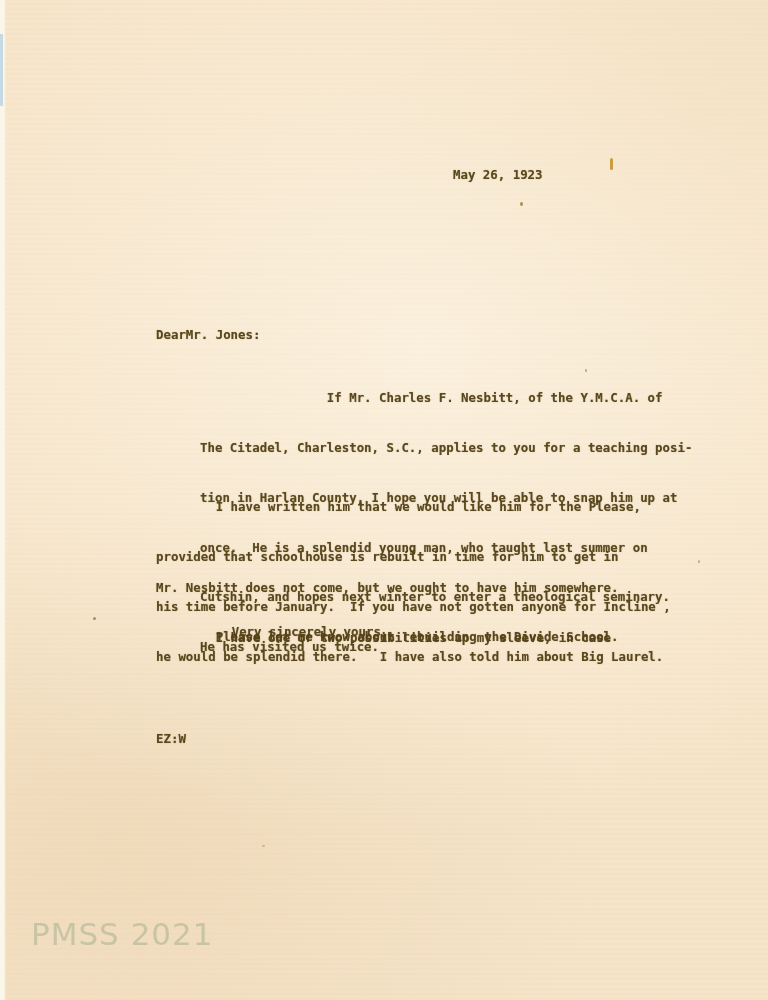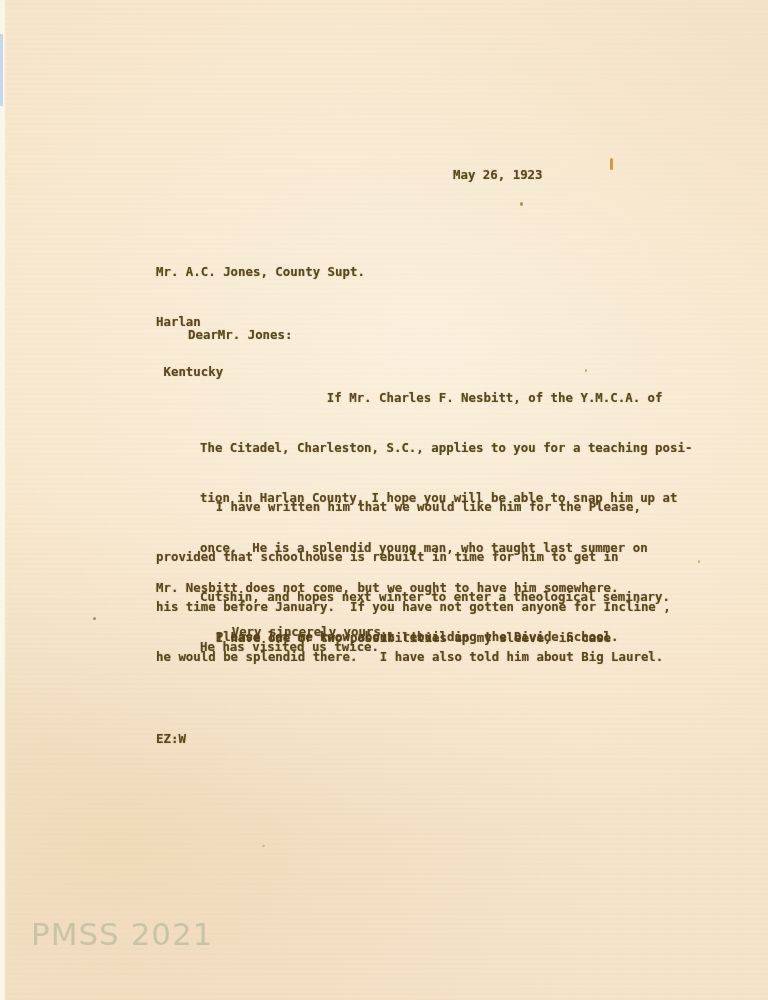--- a/index.html
+++ b/index.html
@@ -65,27 +65,22 @@
 
   <div class="speck" style="left:610px; top:158px; width:3px; height:12px; border-radius:2px; background:#c08a1a; opacity:.8;"></div>
   <div class="speck" style="left:520px; top:202px; width:3px; height:4px; background:#8a6914; opacity:.7;"></div>
   <div class="speck" style="left:585px; top:369px; width:2px; height:3px; background:#9a7718; opacity:.6;"></div>
   <div class="speck" style="left:93px; top:617px; width:3px; height:3px; background:#6d5a2a; opacity:.6;"></div>
   <div class="speck" style="left:698px; top:560px; width:2px; height:3px; background:#9a7718; opacity:.55;"></div>
   <div class="speck" style="left:262px; top:845px; width:3px; height:2px; background:#b08a30; opacity:.5;"></div>
 
   <div class="typed" style="left:453px; top:167px;">May 26, 1923</div>
 
-  <div class="typed" style="left:156px; top:231px;">
-    <div>Mr. A.C. Jones, County Supt.</div>
-    <div>Harlan</div>
-    <div> Kentucky</div>
-  </div>
 
-  <div class="typed" style="left:156px; top:327px;margin-left:32px;">DearMr. Jones:</div>
+  <div class="typed" style="left:156px; top:327px;">DearMr. Jones:</div>
 
   <div class="typed" style="left:156px; top:357px;margin-left:44px;">
     <div>                 If Mr. Charles F. Nesbitt, of the Y.M.C.A. of</div>
     <div>The Citadel, Charleston, S.C., applies to you for a teaching posi-</div>
     <div>tion in Harlan County, I hope you will be able to snap him up at</div>
     <div>once.  He is a splendid young man, who taught last summer on</div>
     <div>Cutshin, and hopes next winter to enter a theological seminary.</div>
     <div>He has visited us twice.</div>
   </div>
 

